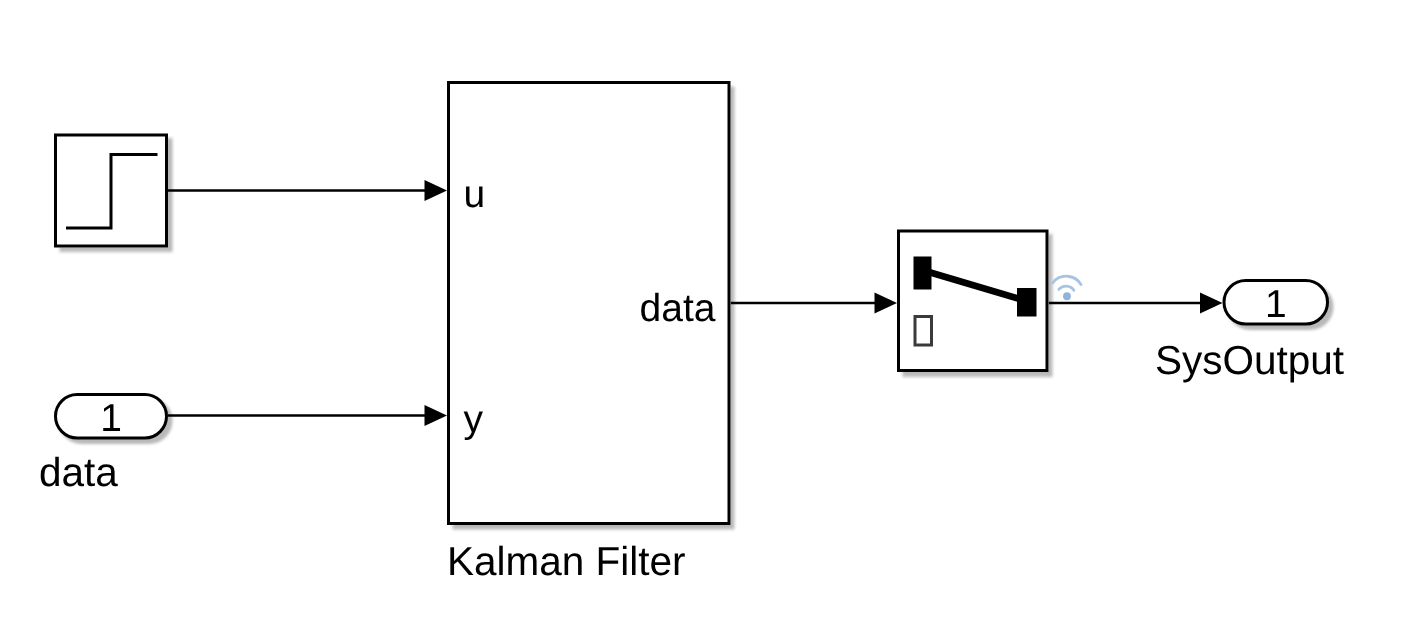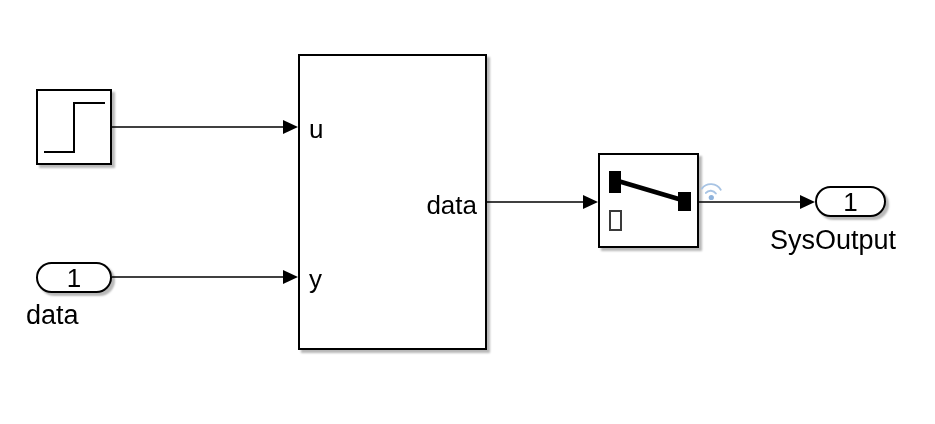--- a/index.html
+++ b/index.html
@@ -81,20 +81,21 @@
   <div class="block oval" style="left:36px; top:262px; width:76px; height:31px;">
     <span>1</span>
   </div>
   <div class="block-name" style="left:26px; top:301px; width:96px;">data</div>
 
   <div class="block" style="left:298px; top:54px; width:189px; height:296px;">
     <span class="port-label" style="left:9px; top:73px;">u</span>
     <span class="port-label" style="left:9px; top:223px;">y</span>
     <span class="port-label" style="right:8px; top:149px;">data</span>
   </div>
+  <div class="block-name" style="left:298px; top:360px; width:189px;">Kalman Filter</div>
 
   <div class="block" style="left:598px; top:153px; width:101px; height:95px;">
     <svg class="icon-svg" width="97" height="91" viewBox="0 0 97 91">
       <line x1="18" y1="26" x2="82" y2="45" stroke="#000" stroke-width="4.5"></line>
       <rect x="9" y="16" width="12" height="22" fill="#000"></rect>
       <rect x="78" y="37" width="13" height="19" fill="#000"></rect>
       <rect x="10" y="56" width="11" height="19" fill="#fff" stroke="#3a3a3a" stroke-width="2"></rect>
     </svg>
   </div>
 

